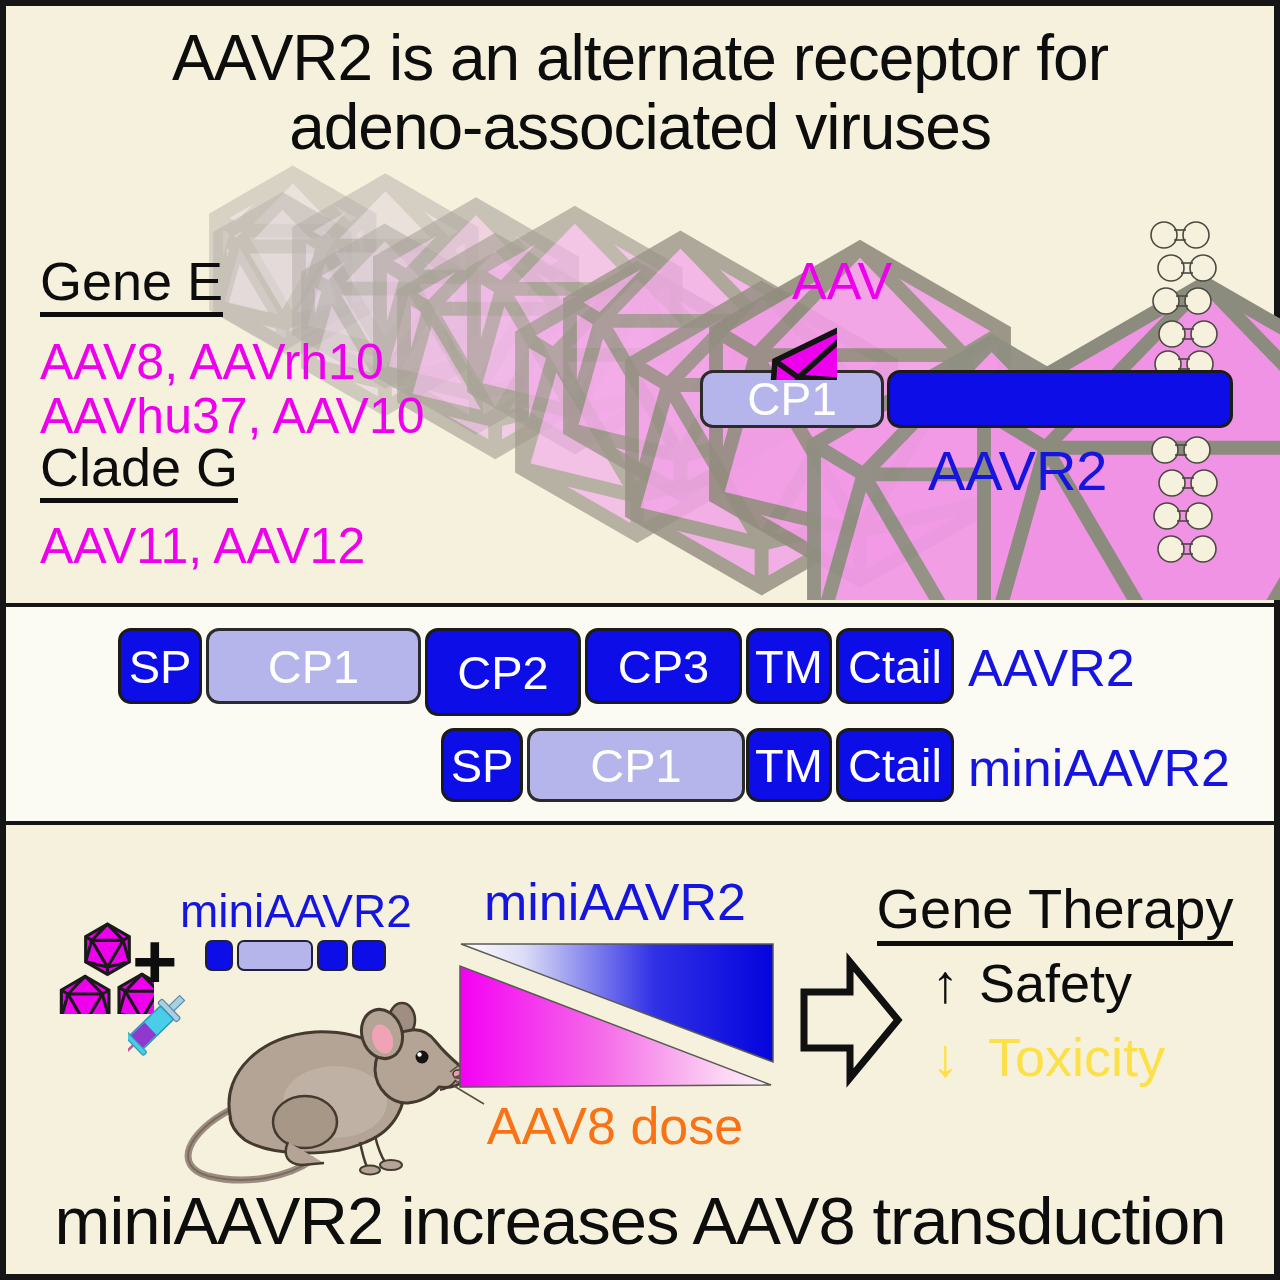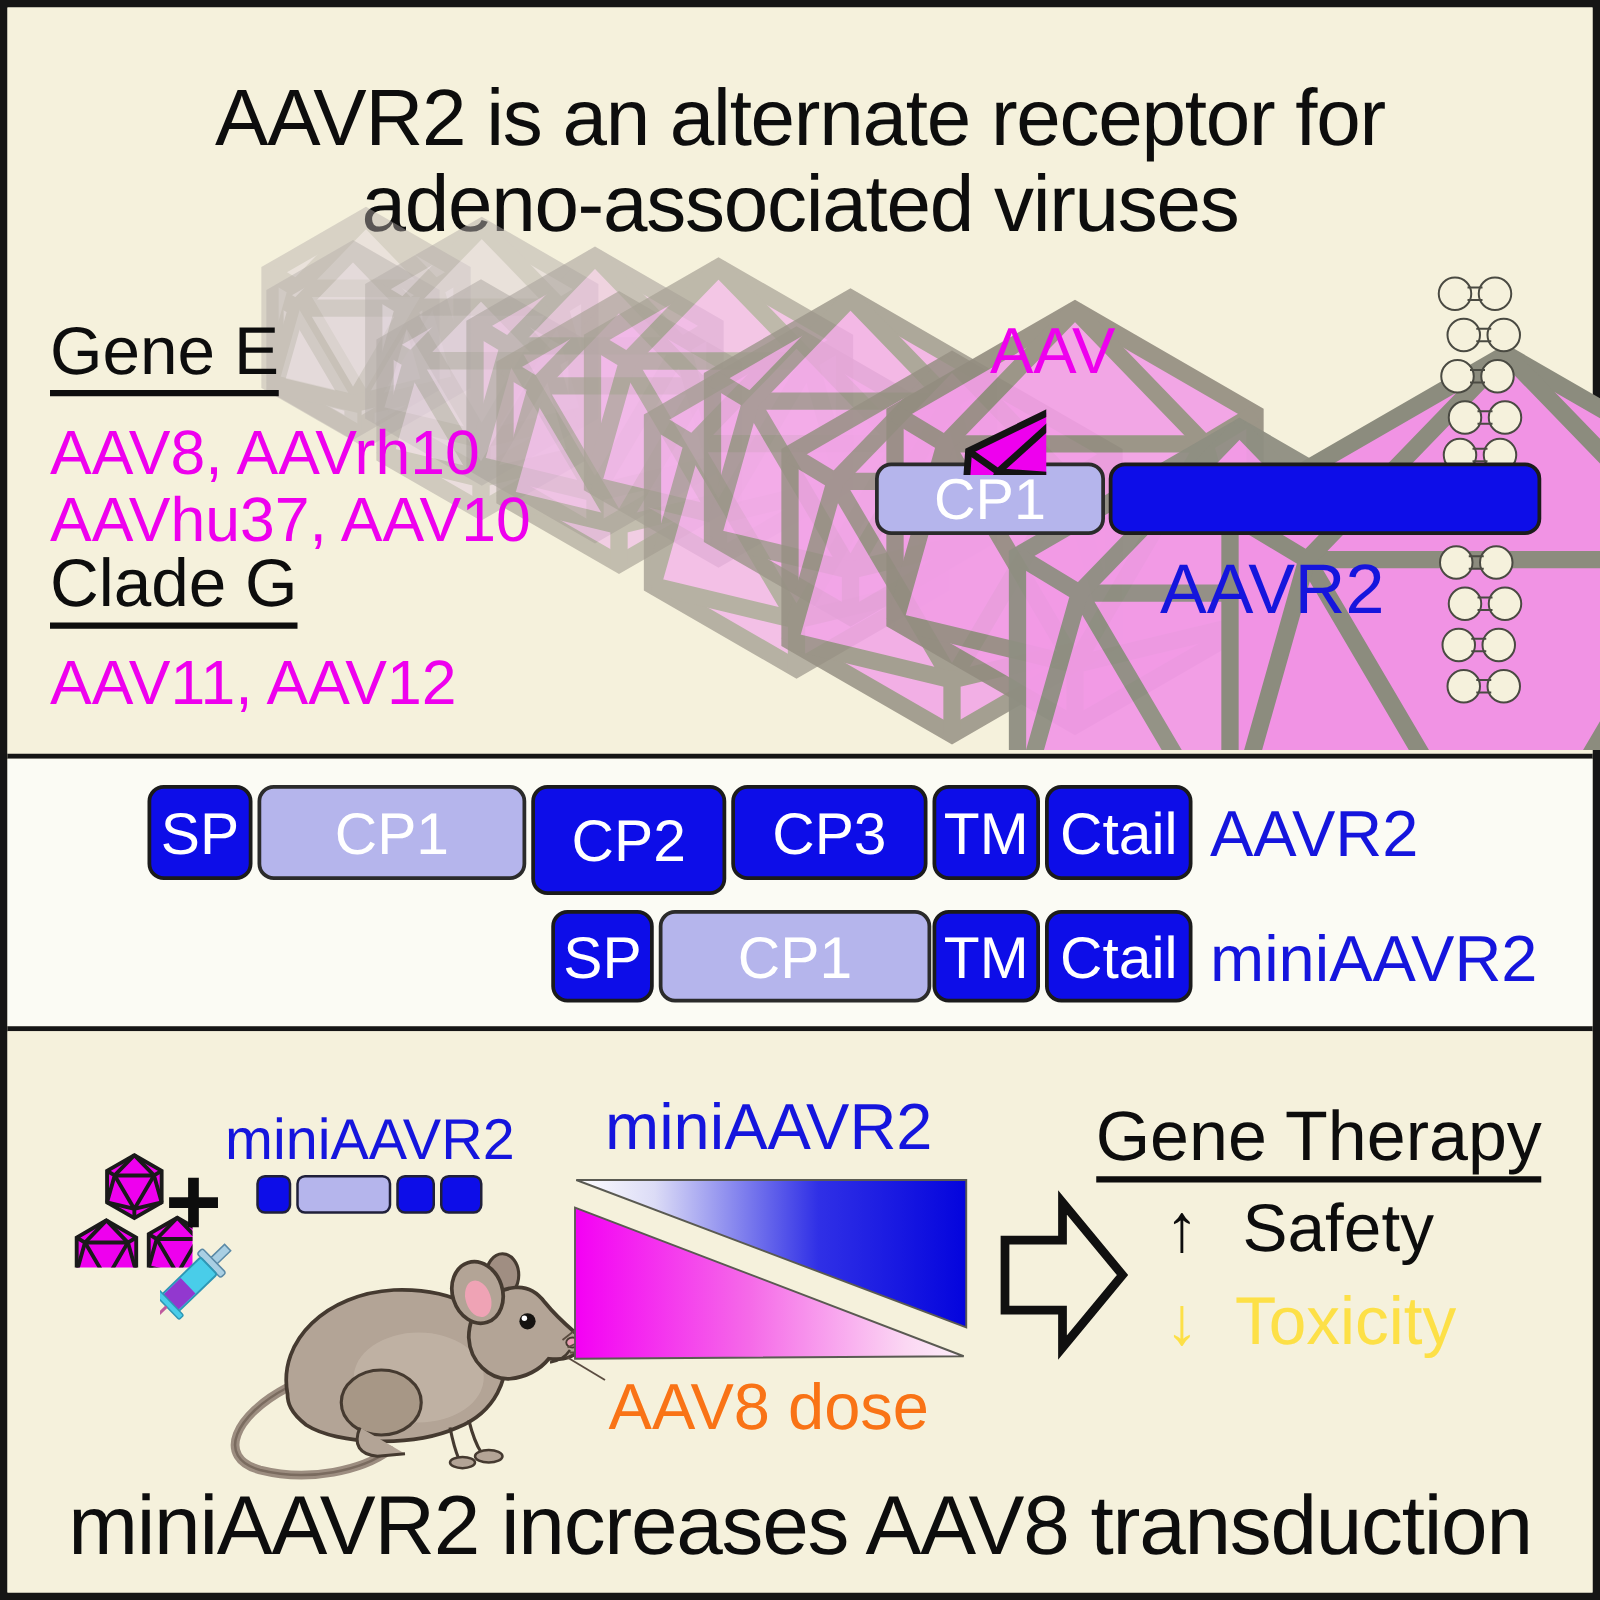--- a/index.html
+++ b/index.html
@@ -7,21 +7,21 @@
   .page{position:relative;width:1280px;height:1280px;background:#151515;overflow:hidden;}
   .frame{position:absolute;left:6px;top:6px;right:6px;bottom:6px;background:#f5f1dc;}
   .panel{position:absolute;left:6px;right:6px;}
   .panel-top{top:6px;height:597px;background:#f5f1dc;}
   .sep{position:absolute;left:6px;right:6px;height:4px;background:#151515;}
   .sep1{top:603px;}
   .sep2{top:821px;}
   .panel-mid{top:607px;height:214px;background:#fbfbf4;}
   .panel-bottom{top:825px;height:449px;background:#f5f1dc;}
   .abs{position:absolute;}
-  .t-title{width:100%;text-align:center;font-size:64px;line-height:1.08;color:#0d0d0d;letter-spacing:-1px;margin-top:36px;}
+  .t-title{width:100%;text-align:center;font-size:64px;line-height:1.08;color:#0d0d0d;letter-spacing:-1px;}
   .t-black-u{font-size:54px;color:#0d0d0d;}
   .t-black-u .u{border-bottom:5px solid #0d0d0d;padding-bottom:1px;}
   .t-magenta{font-size:50px;color:#ee00ee;margin-top:21px;}
   .t-blue{color:#1515dd;}
   .seg{position:absolute;border:3px solid #1b1b1b;border-radius:13px;box-sizing:border-box;
        display:flex;align-items:center;justify-content:center;color:#fff;font-size:47px;}
   .seg.blue{background:#0d0de8;}
   .seg.lavender{background:#b5b5ec;border-color:#2b2b2b;}
   .mini-seg{position:absolute;border:2px solid #20203a;border-radius:7px;box-sizing:border-box;top:0;height:100%;}
   .mini-seg.blue{background:#0d0de8;}
@@ -244,21 +244,21 @@
   <div class="abs" style="left:440px;top:1096px;width:350px;text-align:center;font-size:52px;color:#f97316;">AAV8 dose</div>
 
   <svg class="abs" style="left:798px;top:952px;" width="108" height="136" viewBox="0 0 108 136">
     <polygon points="6,40 52,40 52,10 100,68 52,126 52,96 6,96" fill="#f5f1dc" stroke="#101010" stroke-width="7" stroke-linejoin="miter"></polygon>
   </svg>
   <div class="abs" style="left:850px;top:876px;width:410px;text-align:center;font-size:56px;color:#0d0d0d;">
     <span class="u" style="border-bottom:5px solid #0d0d0d;padding-bottom:1px;margin-top:24px;">Gene Therapy</span>
   </div>
   <div class="abs" style="left:932px;top:952px;font-size:54px;color:#0d0d0d;">
     <span>↑</span>
-    <span style="margin-left:20px;">Safety</span>
+    <span style="margin-left:5px;">Safety</span>
   </div>
   <div class="abs" style="left:932px;top:1026px;font-size:54px;color:#fde047;">
     <span>↓</span>
     <span style="margin-left:14px;">Toxicity</span>
   </div>
 
   <div class="abs" style="left:0;top:1182px;width:1280px;text-align:center;font-size:67px;color:#0d0d0d;letter-spacing:-1px;">miniAAVR2 increases AAV8 transduction</div>
 </div>
 
 </body></html>

